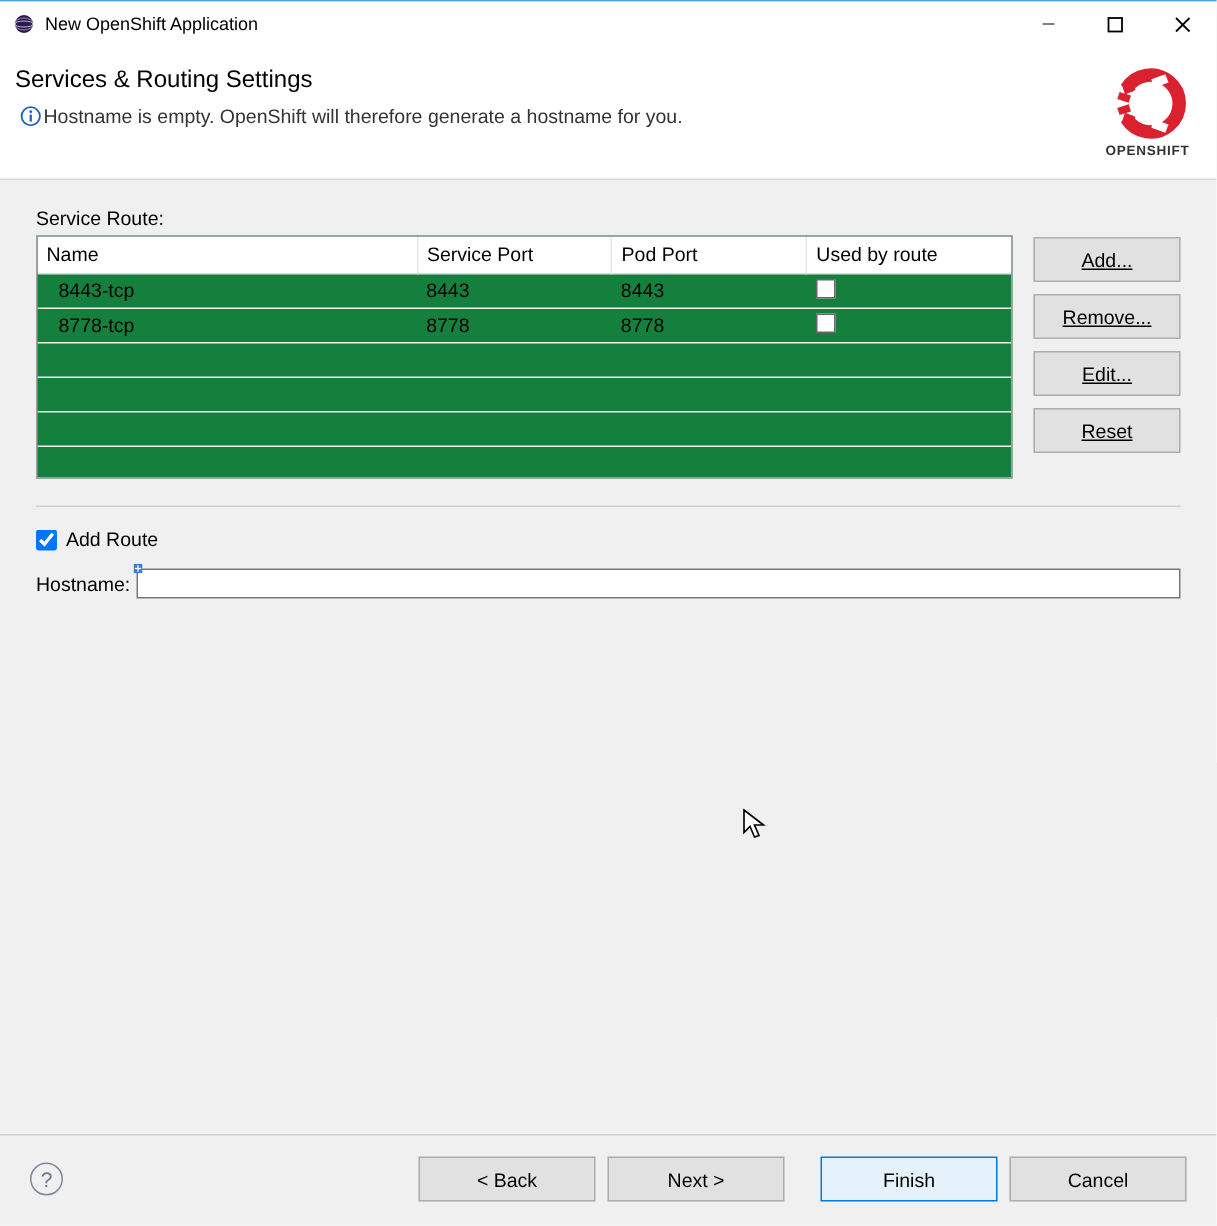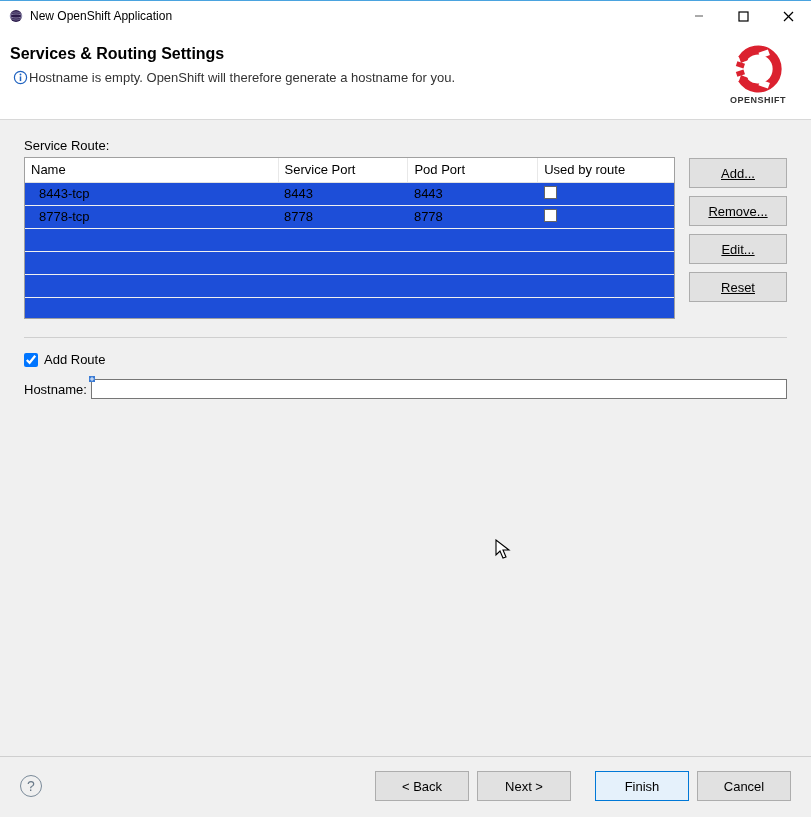--- a/index.html
+++ b/index.html
@@ -44,38 +44,38 @@
     background: #fff;
     padding: 14px 18px 14px 10px;
     display: flex;
     align-items: flex-start;
     border-bottom: 1px solid #d8d8d8;
   }
   .banner-left { flex: 1; }
   .banner h1 {
     margin: 0 0 6px 0;
     font-size: 16px;
-    font-weight: 700;
+    font-weight: 400;
   }
   .banner .infoline {
     display: flex;
     align-items: center;
     gap: 1px;
     font-size: 13px;
     color: #333;
     padding-left: 2px;
   }
   .info-icon {
     width: 16px; height: 16px;
     display: flex; align-items: center; justify-content: center;
     color: #2063c0;
   }
   .banner-logo {
     width: 70px;
-    display: flex; flex-direction: column; align-items: center;
+    display: flex; flex-direction: column; align-items: flex-end;
     gap: 2px;
   }
   .banner-logo svg { display:block; }
   .banner-logo-label {
     font-size: 9px;
     font-weight: 700;
     letter-spacing: 0.5px;
     color: #333;
   }
 
@@ -96,21 +96,21 @@
   .ports-row {
     display: flex;
     gap: 14px;
     align-items: flex-start;
     margin-bottom: 14px;
   }
 
   .table-wrap {
     flex: 1;
     border: 1px solid #a0a0a0;
-    background: #1d4ed8;
+    background: #15803d;
     height: 162px;
     overflow: hidden;
   }
   table.ports {
     width: 100%;
     border-collapse: collapse;
     table-layout: fixed;
   }
   table.ports th {
     text-align: left;
@@ -225,21 +225,21 @@
   }
   .footer .help {
     width: 22px; height: 22px;
     display: flex; align-items:center; justify-content:center;
     border: 1.5px solid #7a8a99;
     border-radius: 50%;
     color: #6a7a89;
     font-size: 14px;
     margin-right: auto;
   }
-  .footer button.win { width: 94px; }
+  .footer button.win { width: 118px; }
   .footer button.primary {
     border: 1.5px solid #0078d7;
     background: #e5f1fb;
   }
 
   .cursor {
     position: absolute;
     left: 495px;
     top: 538px;
     pointer-events: none;

